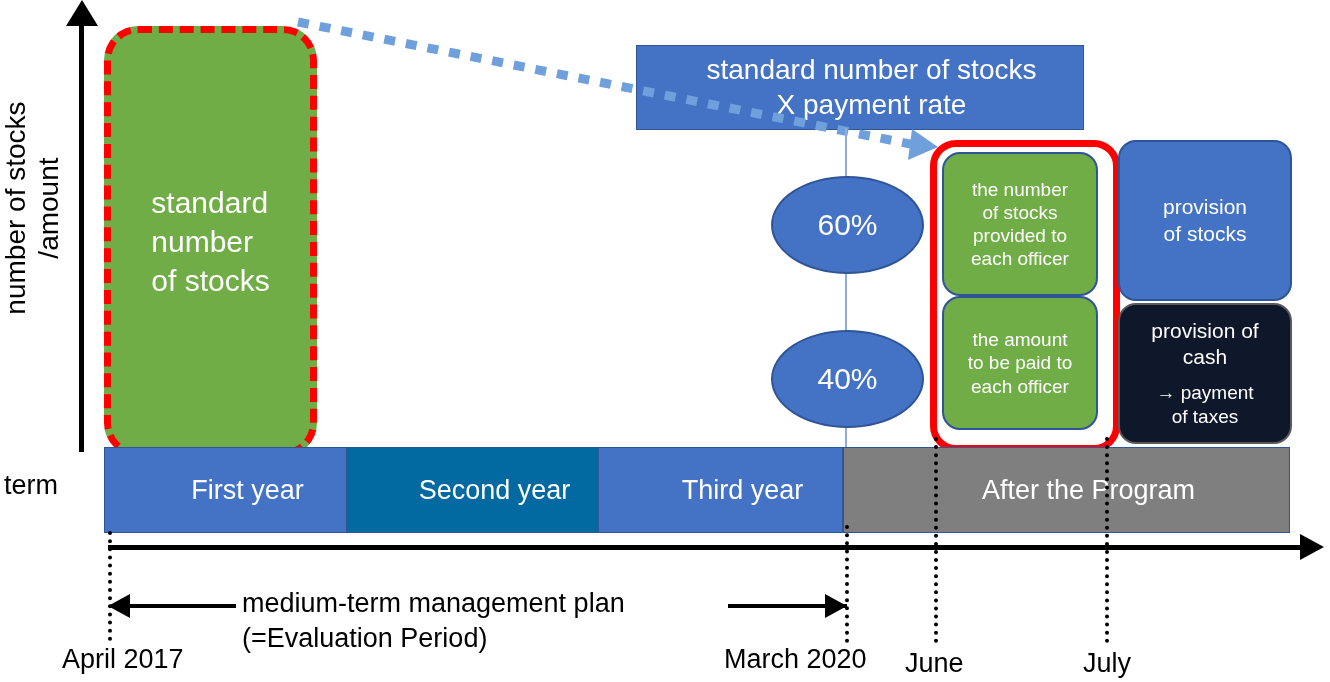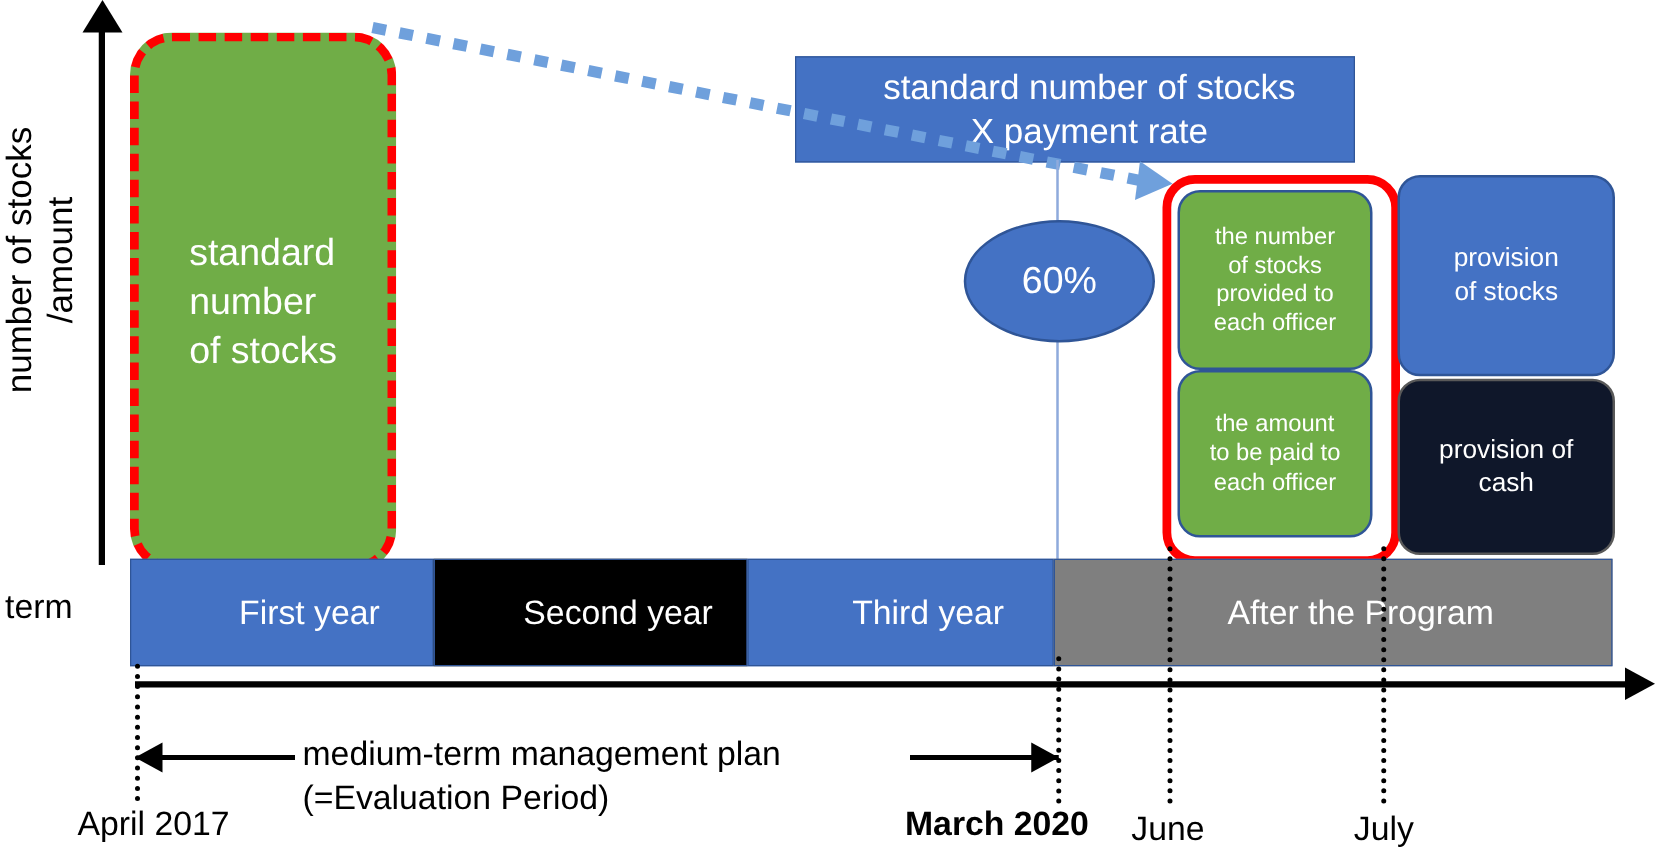--- a/index.html
+++ b/index.html
@@ -55,21 +55,21 @@
   .pbox-stocks{top:140px;height:157px;background:#4472C4;}
   .pbox-cash{top:303px;height:137px;background:#0f172a;border-color:#595959;}
   .pbox-cash .sub{display:block;margin-top:11px;font-size:19px;}
 
   
   .term-label{position:absolute;left:4px;top:470px;font-size:27px;color:#000;}
   .tbar{position:absolute;top:447px;height:84px;border:1px solid #2F5597;
     display:flex;align-items:center;justify-content:center;}
   .tbar .txt{color:#fff;font-size:27px;margin-left:44px;}
   .t1{left:104px;width:241px;background:#4472C4;}
-  .t2{left:347px;width:249px;background:#000000;text-align:right;}
+  .t2{left:347px;width:249px;background:#0369a1;text-align:right;}
   .t3{left:598px;width:243px;background:#4472C4;}
   .t4{left:843px;width:445px;background:#7F7F7F;}
 
   
   .taxis{position:absolute;left:108px;top:545px;width:1197px;height:5px;background:#000;}
   .taxis-head{position:absolute;left:1300px;top:534px;width:0;height:0;
     border-top:13px solid transparent;border-bottom:13px solid transparent;border-left:24px solid #000;}
 
   .vdot{position:absolute;width:0;border-left:4px dotted #000;}
   .v-apr{left:108px;top:531px;height:110px;}
@@ -82,21 +82,21 @@
   .plan-head-l{position:absolute;left:108px;top:594px;width:0;height:0;
     border-top:12px solid transparent;border-bottom:12px solid transparent;border-right:22px solid #000;}
   .plan-head-r{position:absolute;left:825px;top:594px;width:0;height:0;
     border-top:12px solid transparent;border-bottom:12px solid transparent;border-left:22px solid #000;}
   .plan-text{position:absolute;left:236px;top:586px;width:480px;font-size:27px;color:#000;
     line-height:1.28;background:#fff;padding:0 6px;}
 
   
   .dlabel{position:absolute;font-size:27px;color:#000;}
   .d-apr{left:62px;top:644px;}
-  .d-mar{left:724px;top:644px;font-weight:bold;}
+  .d-mar{left:724px;top:644px;}
   .d-jun{left:905px;top:648px;}
   .d-jul{left:1083px;top:648px;}
 </style>
 </head>
 <body>
 
 <div id="stage">
 
   <div class="axis-head"></div>
   <div class="axis-line"></div>
@@ -113,34 +113,37 @@
   <svg class="dotarrow" viewBox="0 0 1330 682">
     <path d="M298,22 L915,145" stroke="#6FA0DC" stroke-width="9" fill="none" stroke-dasharray="11,11" stroke-linecap="butt"></path>
     <polygon points="912,129 938,147 908,160" fill="#6FA0DC"></polygon>
   </svg>
 
   <div class="connector"></div>
 
   <div class="pct pct60">
     <span>60%</span>
   </div>
+  <div class="pct pct40">
+    <span>40%</span>
+  </div>
 
   <div class="gbox gbox1">
     <div class="txt">the number<br>of stocks<br>provided to<br>each officer</div>
   </div>
   <div class="gbox gbox2">
     <div class="txt">the amount<br>to be paid to<br>each officer</div>
   </div>
   <div class="red-group"></div>
 
   <div class="pbox pbox-stocks">
     <div class="txt">provision<br>of stocks</div>
   </div>
   <div class="pbox pbox-cash">
-    <div class="txt"><span>provision of<br>cash</span></div>
+    <div class="txt"><span>provision of<br>cash</span><span class="sub">→ payment<br>of taxes</span></div>
   </div>
 
   <div class="term-label">term</div>
   <div class="tbar t1">
     <div class="txt">First year</div>
   </div>
   <div class="tbar t2">
     <div class="txt">Second year</div>
   </div>
   <div class="tbar t3">

